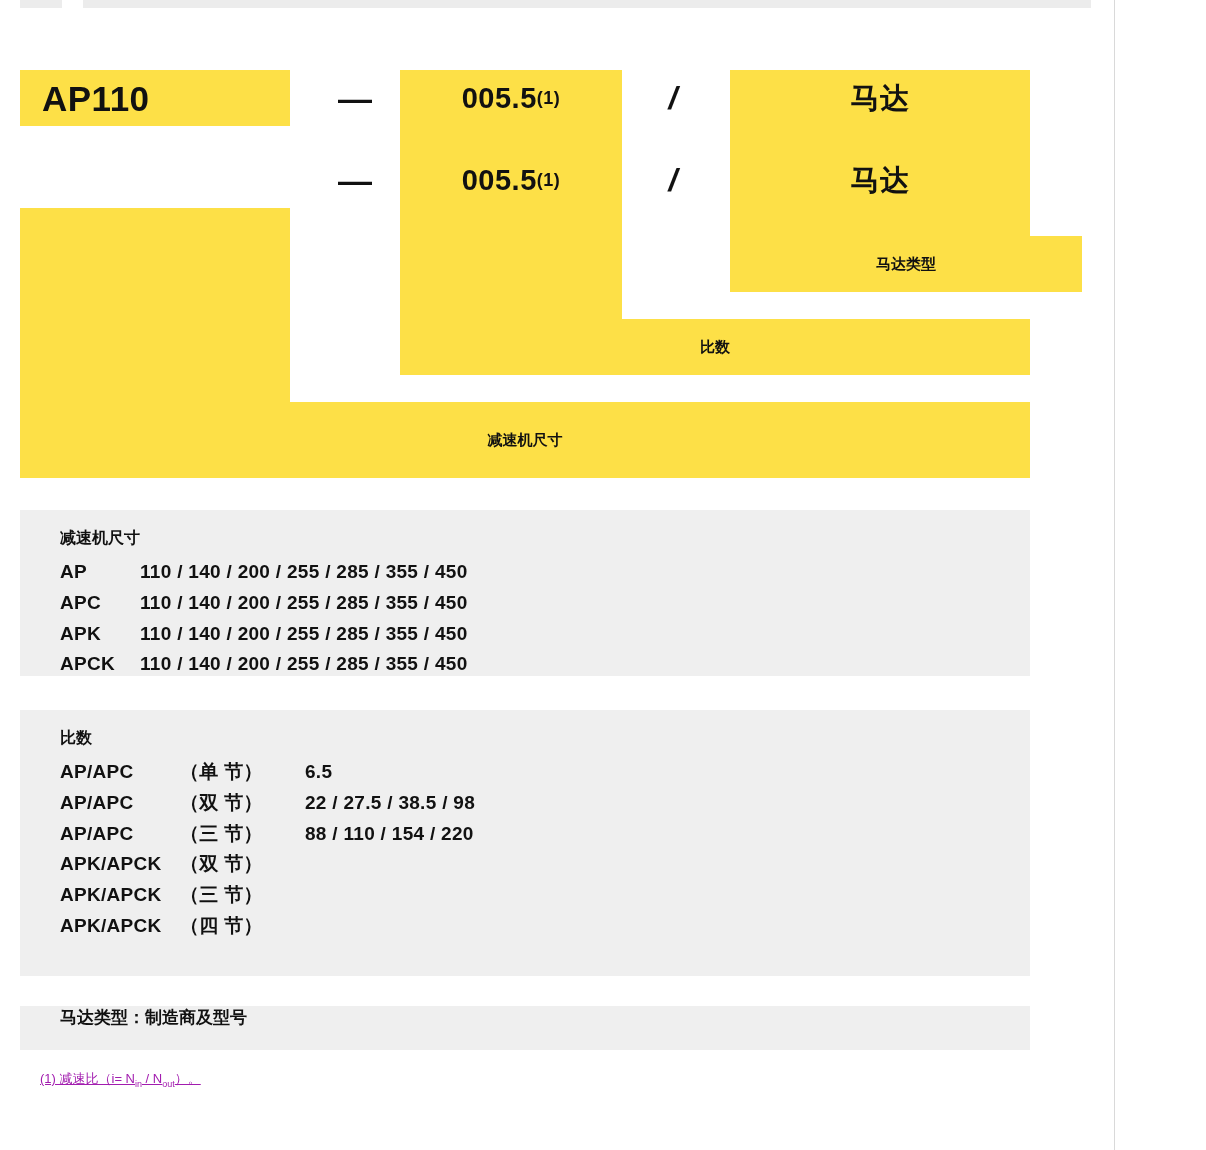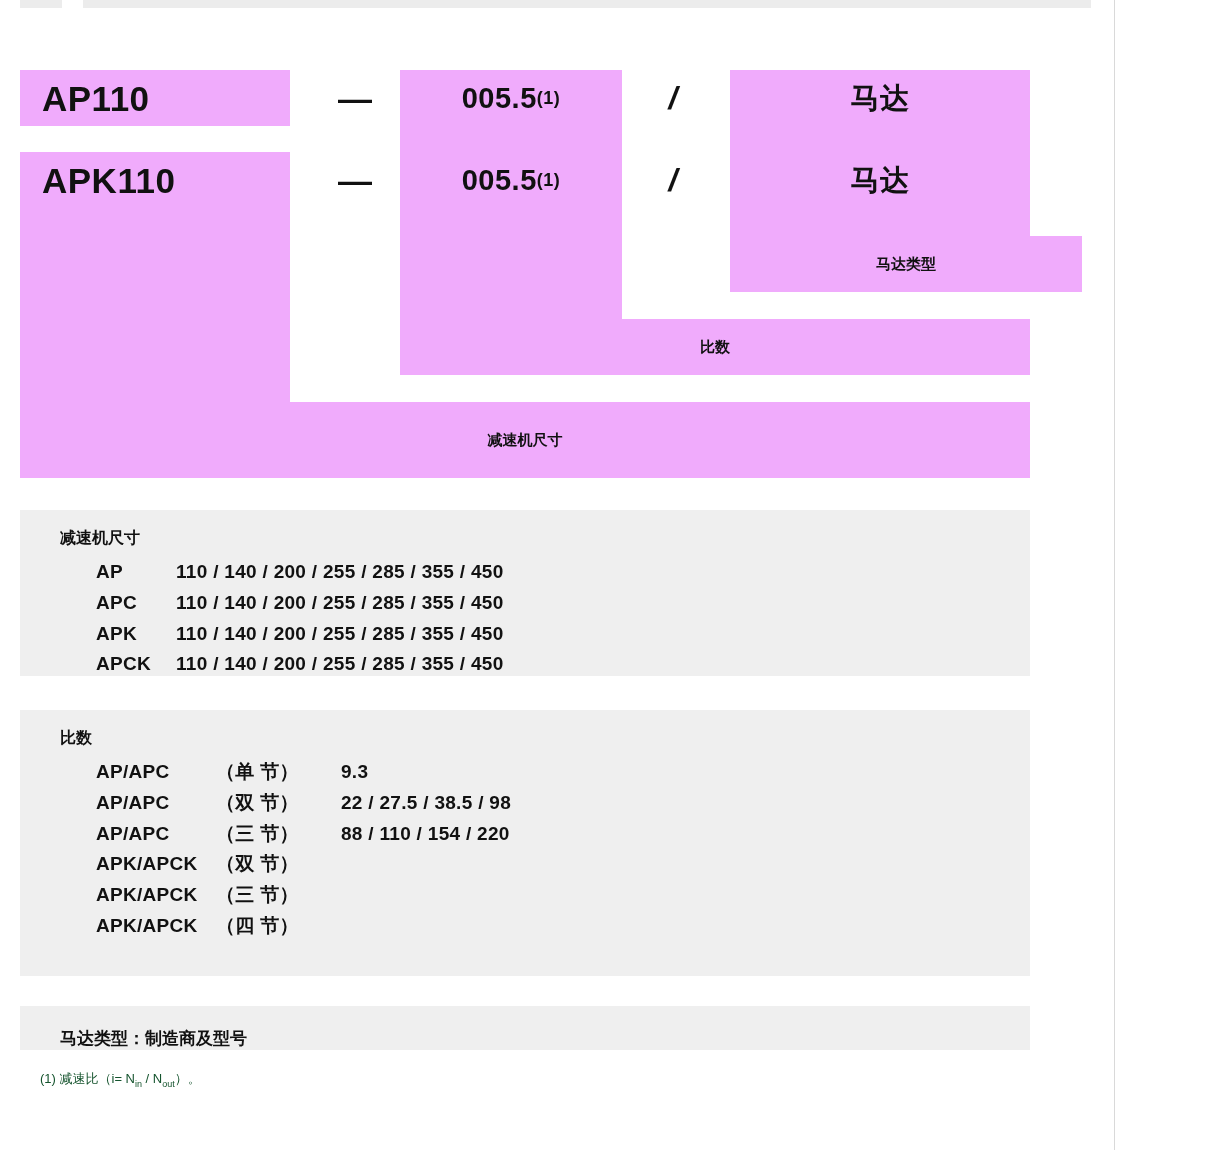--- a/index.html
+++ b/index.html
@@ -44,21 +44,21 @@
     position: absolute;
     left: 83px;
     top: 0;
     width: 1008px;
     height: 8px;
     background: #ececec;
   }
 
   .block {
     position: absolute;
-    background: #f0abfc;
+    background: #fde047;
     box-sizing: border-box;
   }
   .code-text {
     font-weight: bold;
     letter-spacing: 0.5px;
     line-height: 1;
   }
 
   
   #cell-ap110 {
@@ -163,52 +163,52 @@
     display: flex;
     align-items: baseline;
     font-size: 19px;
     font-weight: bold;
     line-height: 1.62;
     letter-spacing: 0.3px;
   }
   .row .k {
     width: 80px;
     flex: 0 0 auto;
-    margin-left: 36px;
   }
   .row .v { white-space: nowrap; }
 
   #panel-sizes {
     left: 20px; top: 510px; width: 1010px; height: 166px;
   }
   #panel-ratios {
     left: 20px; top: 710px; width: 1010px; height: 266px;
   }
   #panel-ratios .row .k {
     width: 120px;
   }
   #panel-ratios .row .n {
     width: 125px;
     flex: 0 0 auto;
   }
   #panel-motor {
     left: 20px; top: 1006px; width: 1010px; height: 44px;
-    display: flex; align-items: flex-end;
+    display: flex; align-items: flex-start;
     padding: 0 0 0 40px;
   }
   #panel-motor .motor-line {
     font-size: 17px;
     font-weight: bold;
   }
 
   .footnote {
     position: absolute;
     left: 40px; top: 1070px;
     font-size: 13px;
-    color: #14532d;
+    color: #a21caf;
+    text-decoration: underline;
   }
   .footnote sub {
     font-size: 9px;
   }
 </style>
 </head>
 <body>
 
 <div class="page">
 
@@ -227,23 +227,20 @@
   <div id="dash-1">—</div>
   <div class="block code-text" id="cell-ratio-1">
     <span>005.5</span>
       <span class="sup">(1)</span>
   </div>
   <div id="slash-1">/</div>
   <div class="block code-text" id="cell-motor-1">
     <span>马达</span>
   </div>
 
-  <div class="block code-text" id="cell-apk110">
-    <span>APK110</span>
-  </div>
   <div id="dash-2">—</div>
   <div class="block code-text" id="cell-ratio-2">
     <span>005.5</span>
       <span class="sup">(1)</span>
   </div>
   <div id="slash-2">/</div>
   <div class="block code-text" id="cell-motor-2">
     <span>马达</span>
   </div>
 
@@ -269,21 +266,21 @@
       <span class="k">APCK</span>
       <span class="v">110 / 140 / 200 / 255 / 285 / 355 / 450</span>
     </div>
   </div>
 
   <div class="panel" id="panel-ratios">
     <div class="panel-title">比数</div>
     <div class="row">
       <span class="k">AP/APC</span>
       <span class="n">（单 节）</span>
-      <span class="v">9.3</span>
+      <span class="v">6.5</span>
     </div>
     <div class="row">
       <span class="k">AP/APC</span>
       <span class="n">（双 节）</span>
       <span class="v">22 / 27.5 / 38.5 / 98</span>
     </div>
     <div class="row">
       <span class="k">AP/APC</span>
       <span class="n">（三 节）</span>
       <span class="v">88 / 110 / 154 / 220</span>

